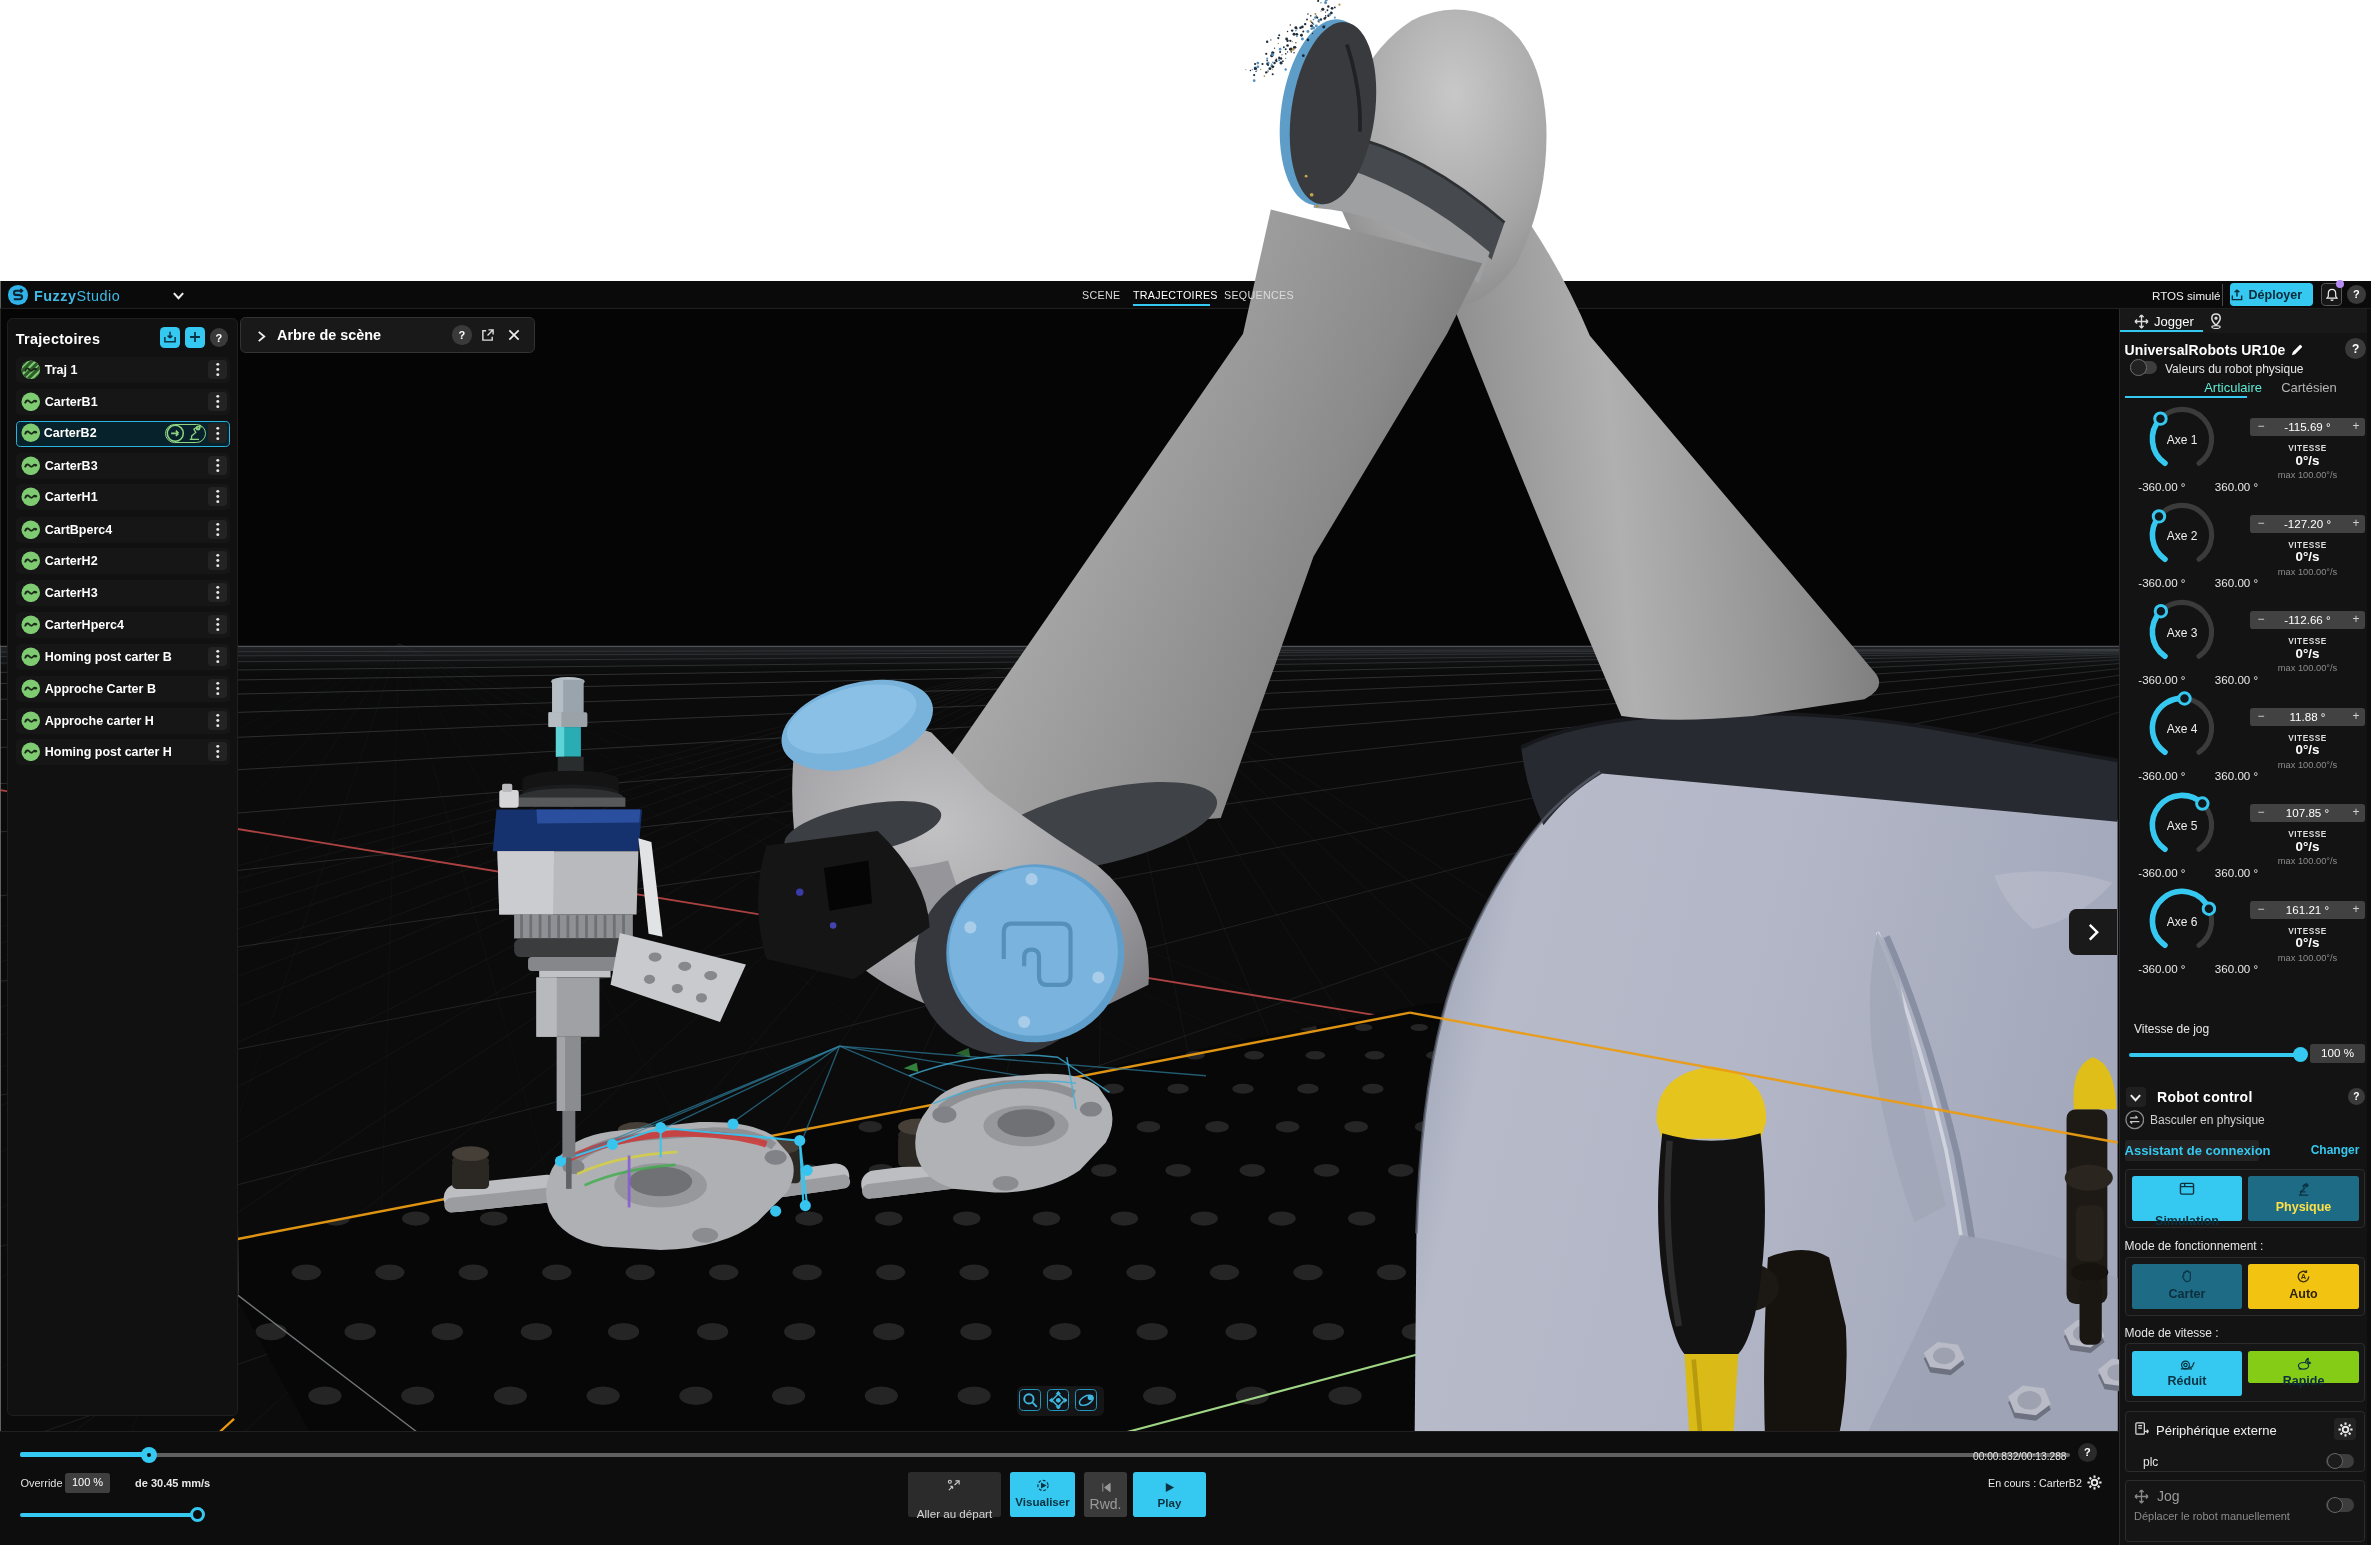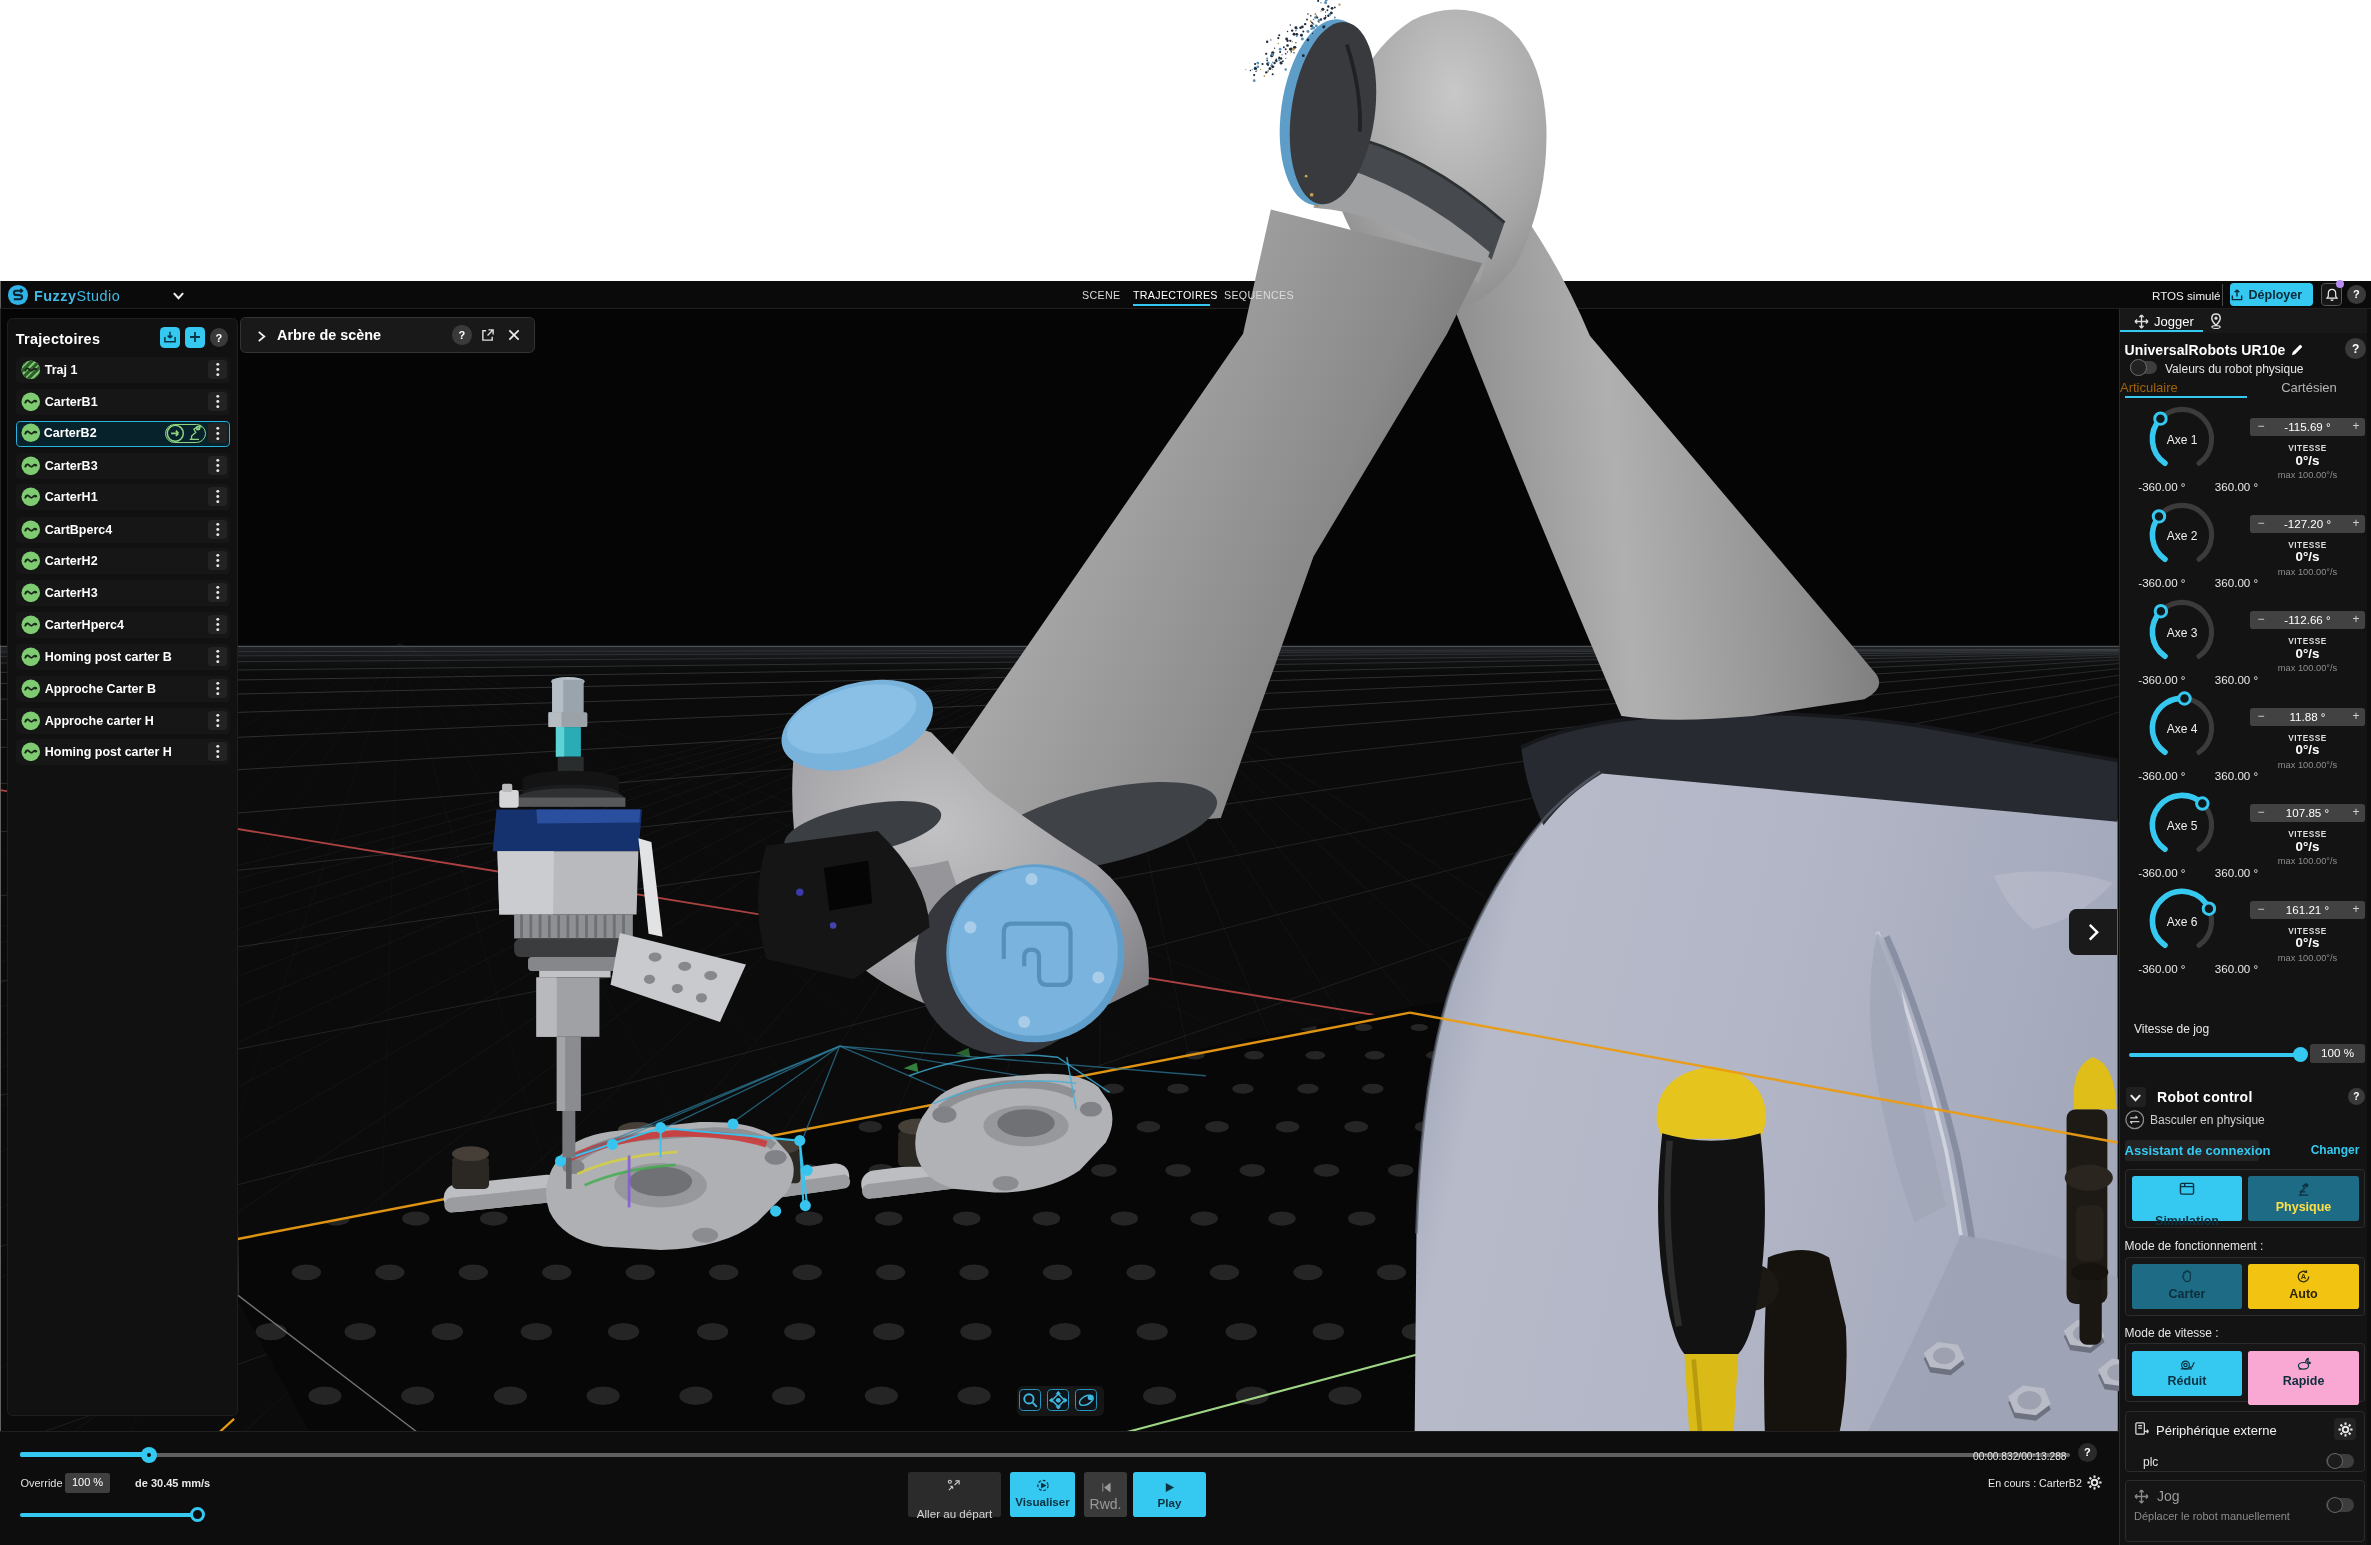--- a/index.html
+++ b/index.html
@@ -1109,21 +1109,21 @@
         </svg></span>
   <span class="abs" style="left:4.6px;top:33px;font-size:14px;font-weight:bold;color:#fff;letter-spacing:0.1px">UniversalRobots UR10e</span>
   <span class="abs" style="left:170px;top:34px"><svg width="14" height="14" viewBox="0 0 15 15">
           <path d="M2,13 L3,9.6 L10.4,2.2 Q11,1.6 11.8,2.4 L12.6,3.2 Q13.4,4 12.8,4.6 L5.4,12 Z" fill="#fff"></path>
         </svg></span>
   <span class="abs qc" style="left:225px;top:29px;width:21.3px;height:21.3px;font-size:12px">?</span>
   <div class="abs" style="left:10.2px;top:52px;width:27px;height:13px;background:#3d3d3d;border-radius:7.4px">
      <div class="abs" style="left:0px;top:-1.9px;width:16.7px;height:16.7px;border-radius:50%;background:#222;border:1.9px solid #6e6e6e"></div>
       </div>
   <span class="abs" style="left:45px;top:53px;font-size:12px;color:#e8e8e8">Valeurs du robot physique</span>
-  <span class="abs" style="left:0;top:71px;width:126px;text-align:left;font-size:13px;color:#a16207">Articulaire</span>
+  <span class="abs" style="left:16px;top:71px;width:126px;text-align:right;font-size:13px;color:#5eead4">Articulaire</span>
   <span class="abs" style="left:126px;top:71px;width:126px;text-align:center;font-size:13px;color:#b5b5b5">Cartésien</span>
   <div class="abs" style="left:4.6px;top:87px;width:122px;height:1.9px;background:#35c8f0"></div>
   <div class="abs" style="left:25px;top:93px;width:74px;height:74px"><svg width="74" height="74" viewBox="0 0 80 80">
           <path d="M21.6,66.2 A32,32 0 1 1 58.4,66.2" fill="none" stroke="#3b3b3b" stroke-width="5.5" stroke-linecap="round"></path>
           <path d="M21.6,66.2 A32,32 0 0 1 16.7,18.0" fill="none" stroke="#35c8f0" stroke-width="6" stroke-linecap="round"></path>
           <circle cx="16.7" cy="18.0" r="6.2" fill="#10181c" stroke="#35c8f0" stroke-width="3.2"></circle>
           <text x="40" y="45" text-anchor="middle" font-size="13" fill="#eee">Axe 1</text>
         </svg></div>
 <div class="abs" style="left:7.4px;top:171px;width:69px;text-align:center;font-size:11.6px;color:#e8e8e8">-360.00 °</div>
 <div class="abs" style="left:82px;top:171px;width:69px;text-align:center;font-size:11.6px;color:#e8e8e8">360.00 °</div>
@@ -1276,21 +1276,21 @@
   <div class="abs" style="left:12px;top:1042px;width:110px;height:45px;background:#35c8f0;border-radius:2.8px;text-align:center">
     <div style="margin-top:5.6px"><svg width="16.7" height="13" viewBox="0 0 18 14">
             <g stroke="#0c3242" stroke-width="1.3" fill="none">
               <circle cx="7" cy="7.5" r="4.2"></circle>
               <circle cx="7" cy="7.5" r="1.8"></circle>
               <path d="M11,10 Q14,10.5 15,8.5 M14.6,8.8 L15.6,6 M15.2,6.8 L16.6,4.6 M2,11.8 L14,11.8"></path>
             </g>
           </svg></div>
         <div style="font-size:12.5px;font-weight:bold;color:#0c3242;margin-top:0px">Réduit</div>
       </div>
-  <div class="abs" style="left:128px;top:1042px;width:111px;height:54px;background:#f9a8d4;border-radius:2.8px;text-align:center">
+  <div class="abs" style="left:128px;top:1042px;width:111px;height:32px;background:#84cc16;border-radius:2.8px;text-align:center">
     <div style="margin-top:5.6px"><svg width="16" height="14" viewBox="0 0 17 15">
             <g stroke="#0c3242" stroke-width="1.3" fill="none">
               <path d="M10,6 Q11,2 13,1.5 Q13.5,3.5 12,6 M12,6 Q14.5,5 15.5,6.5 Q14,7.5 12.5,7.2"></path>
               <ellipse cx="8" cy="9.5" rx="5.5" ry="3.6"></ellipse>
               <path d="M2.8,12.8 L6,12.8"></path>
             </g>
           </svg></div>
         <div style="font-size:12.5px;font-weight:bold;color:#0c2e3d;margin-top:0px">Rapide</div>
       </div>
 

